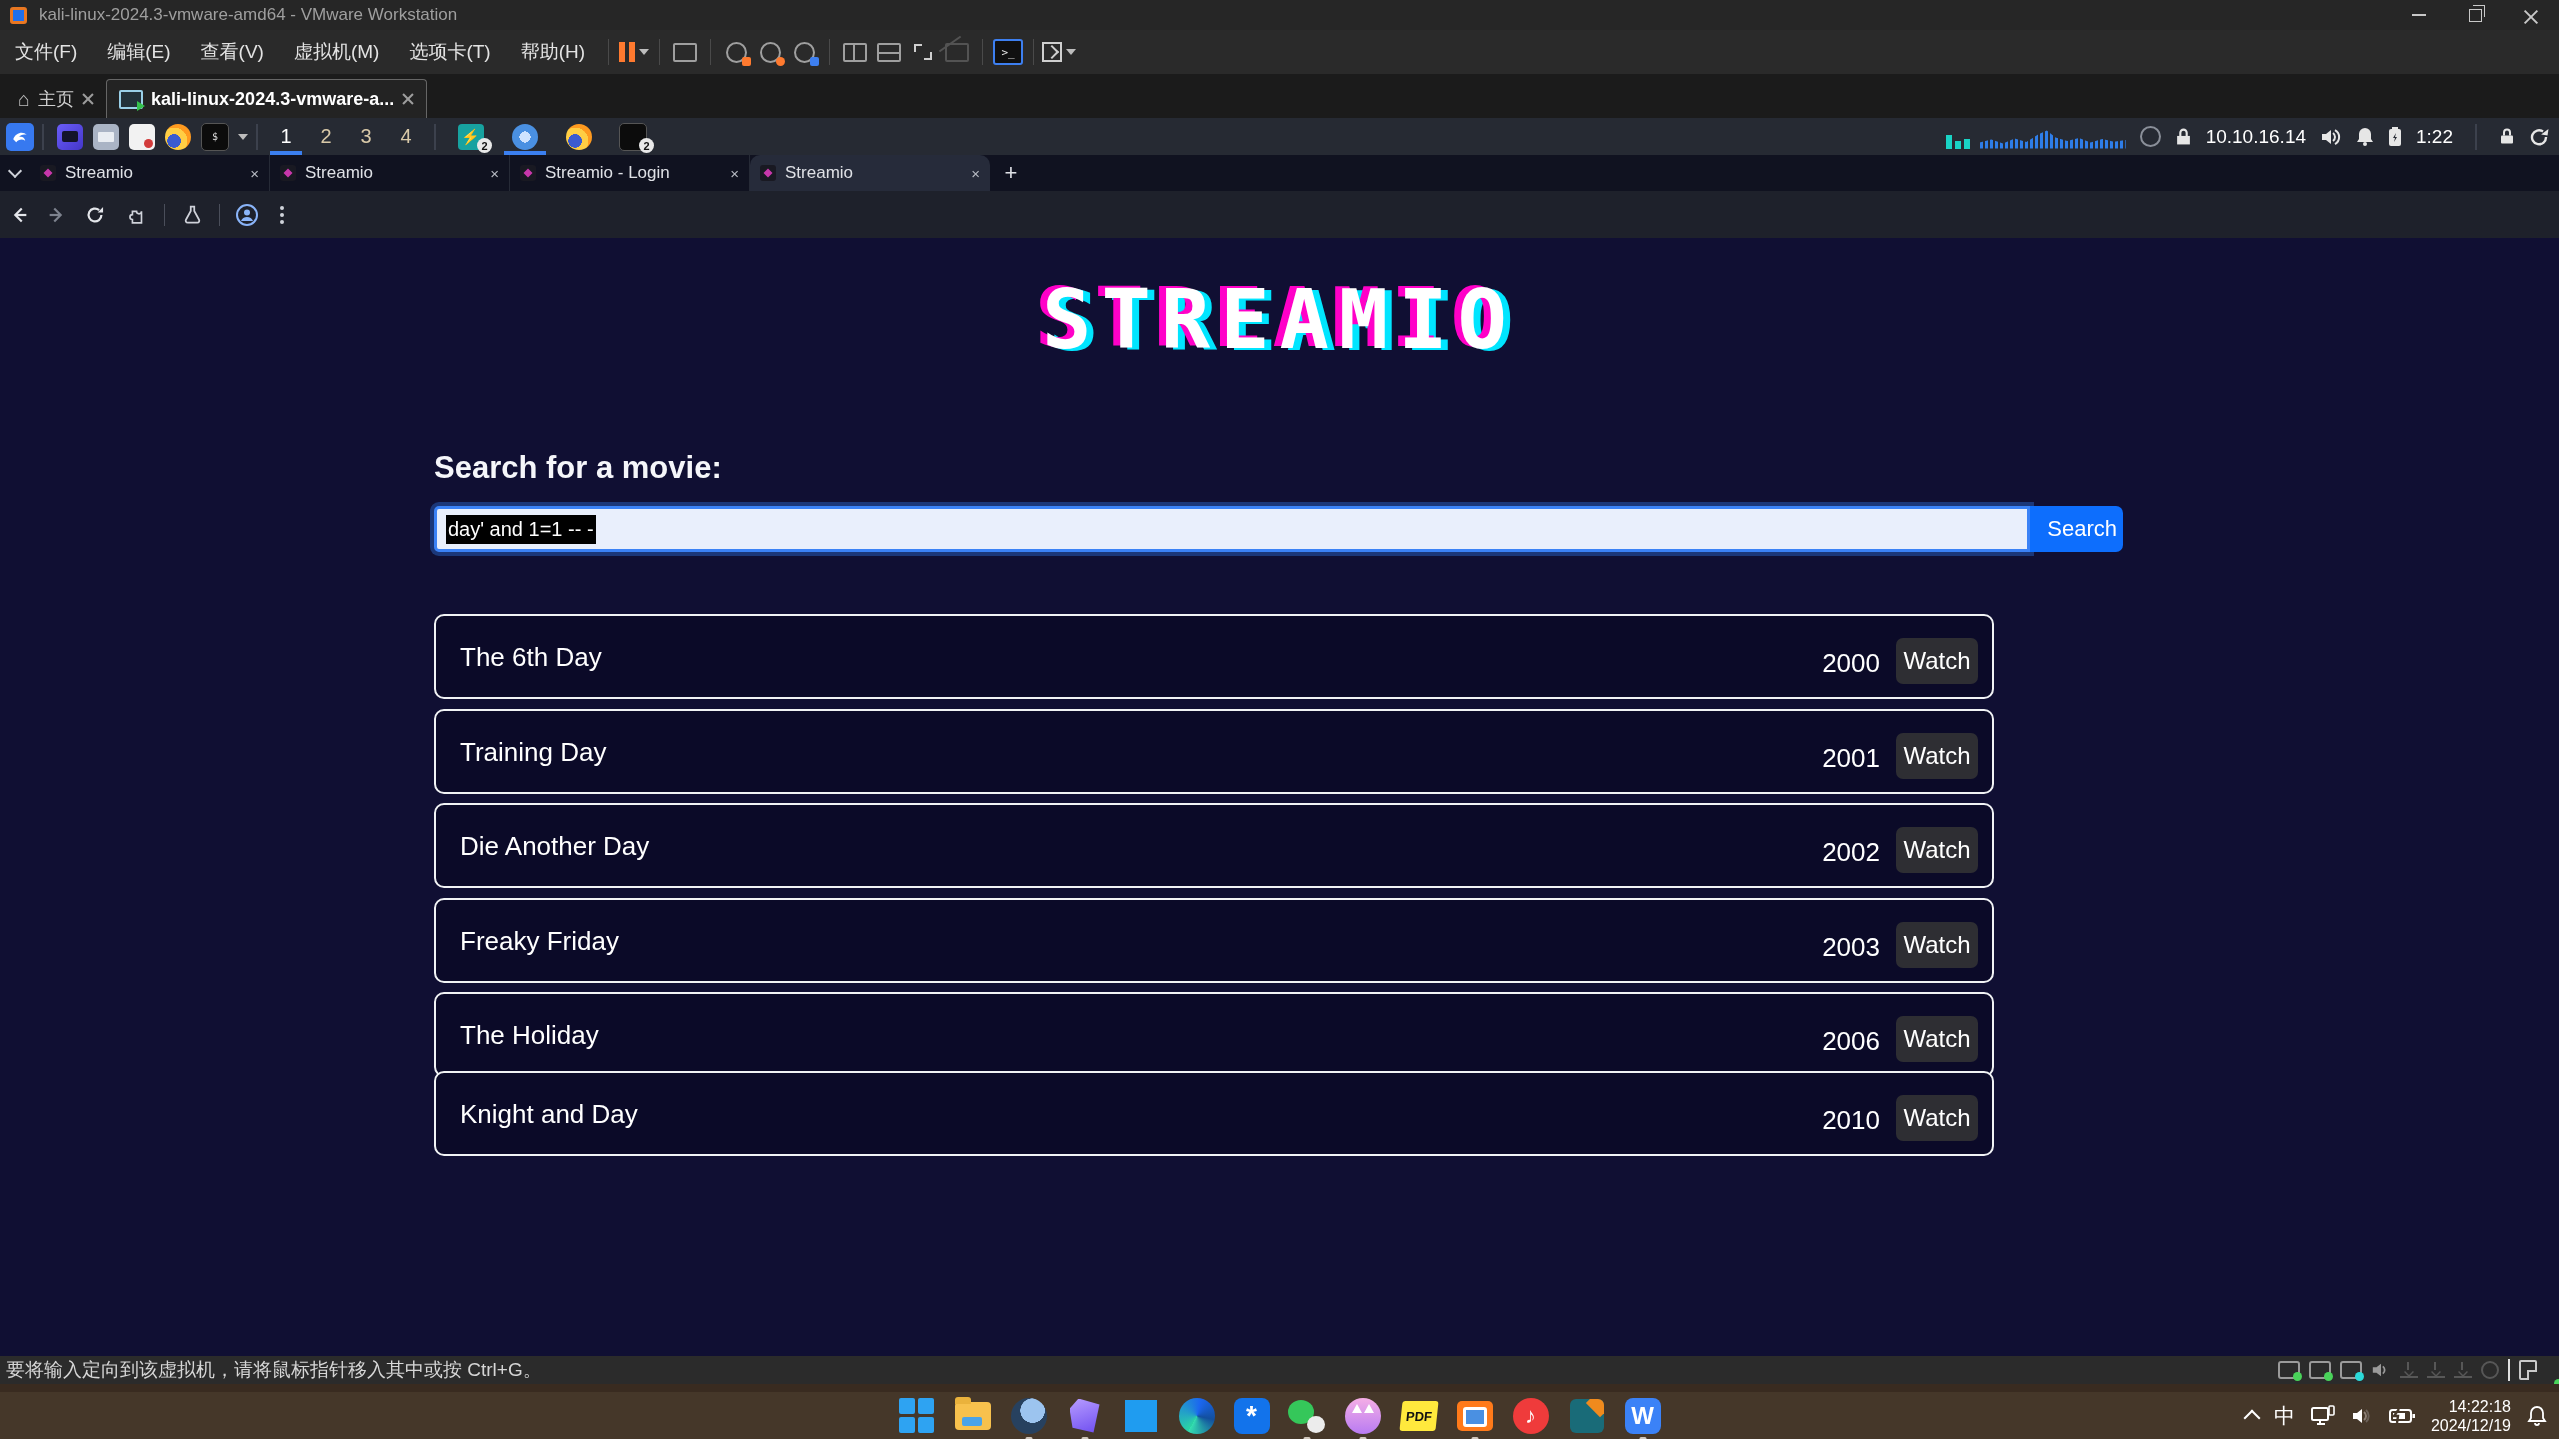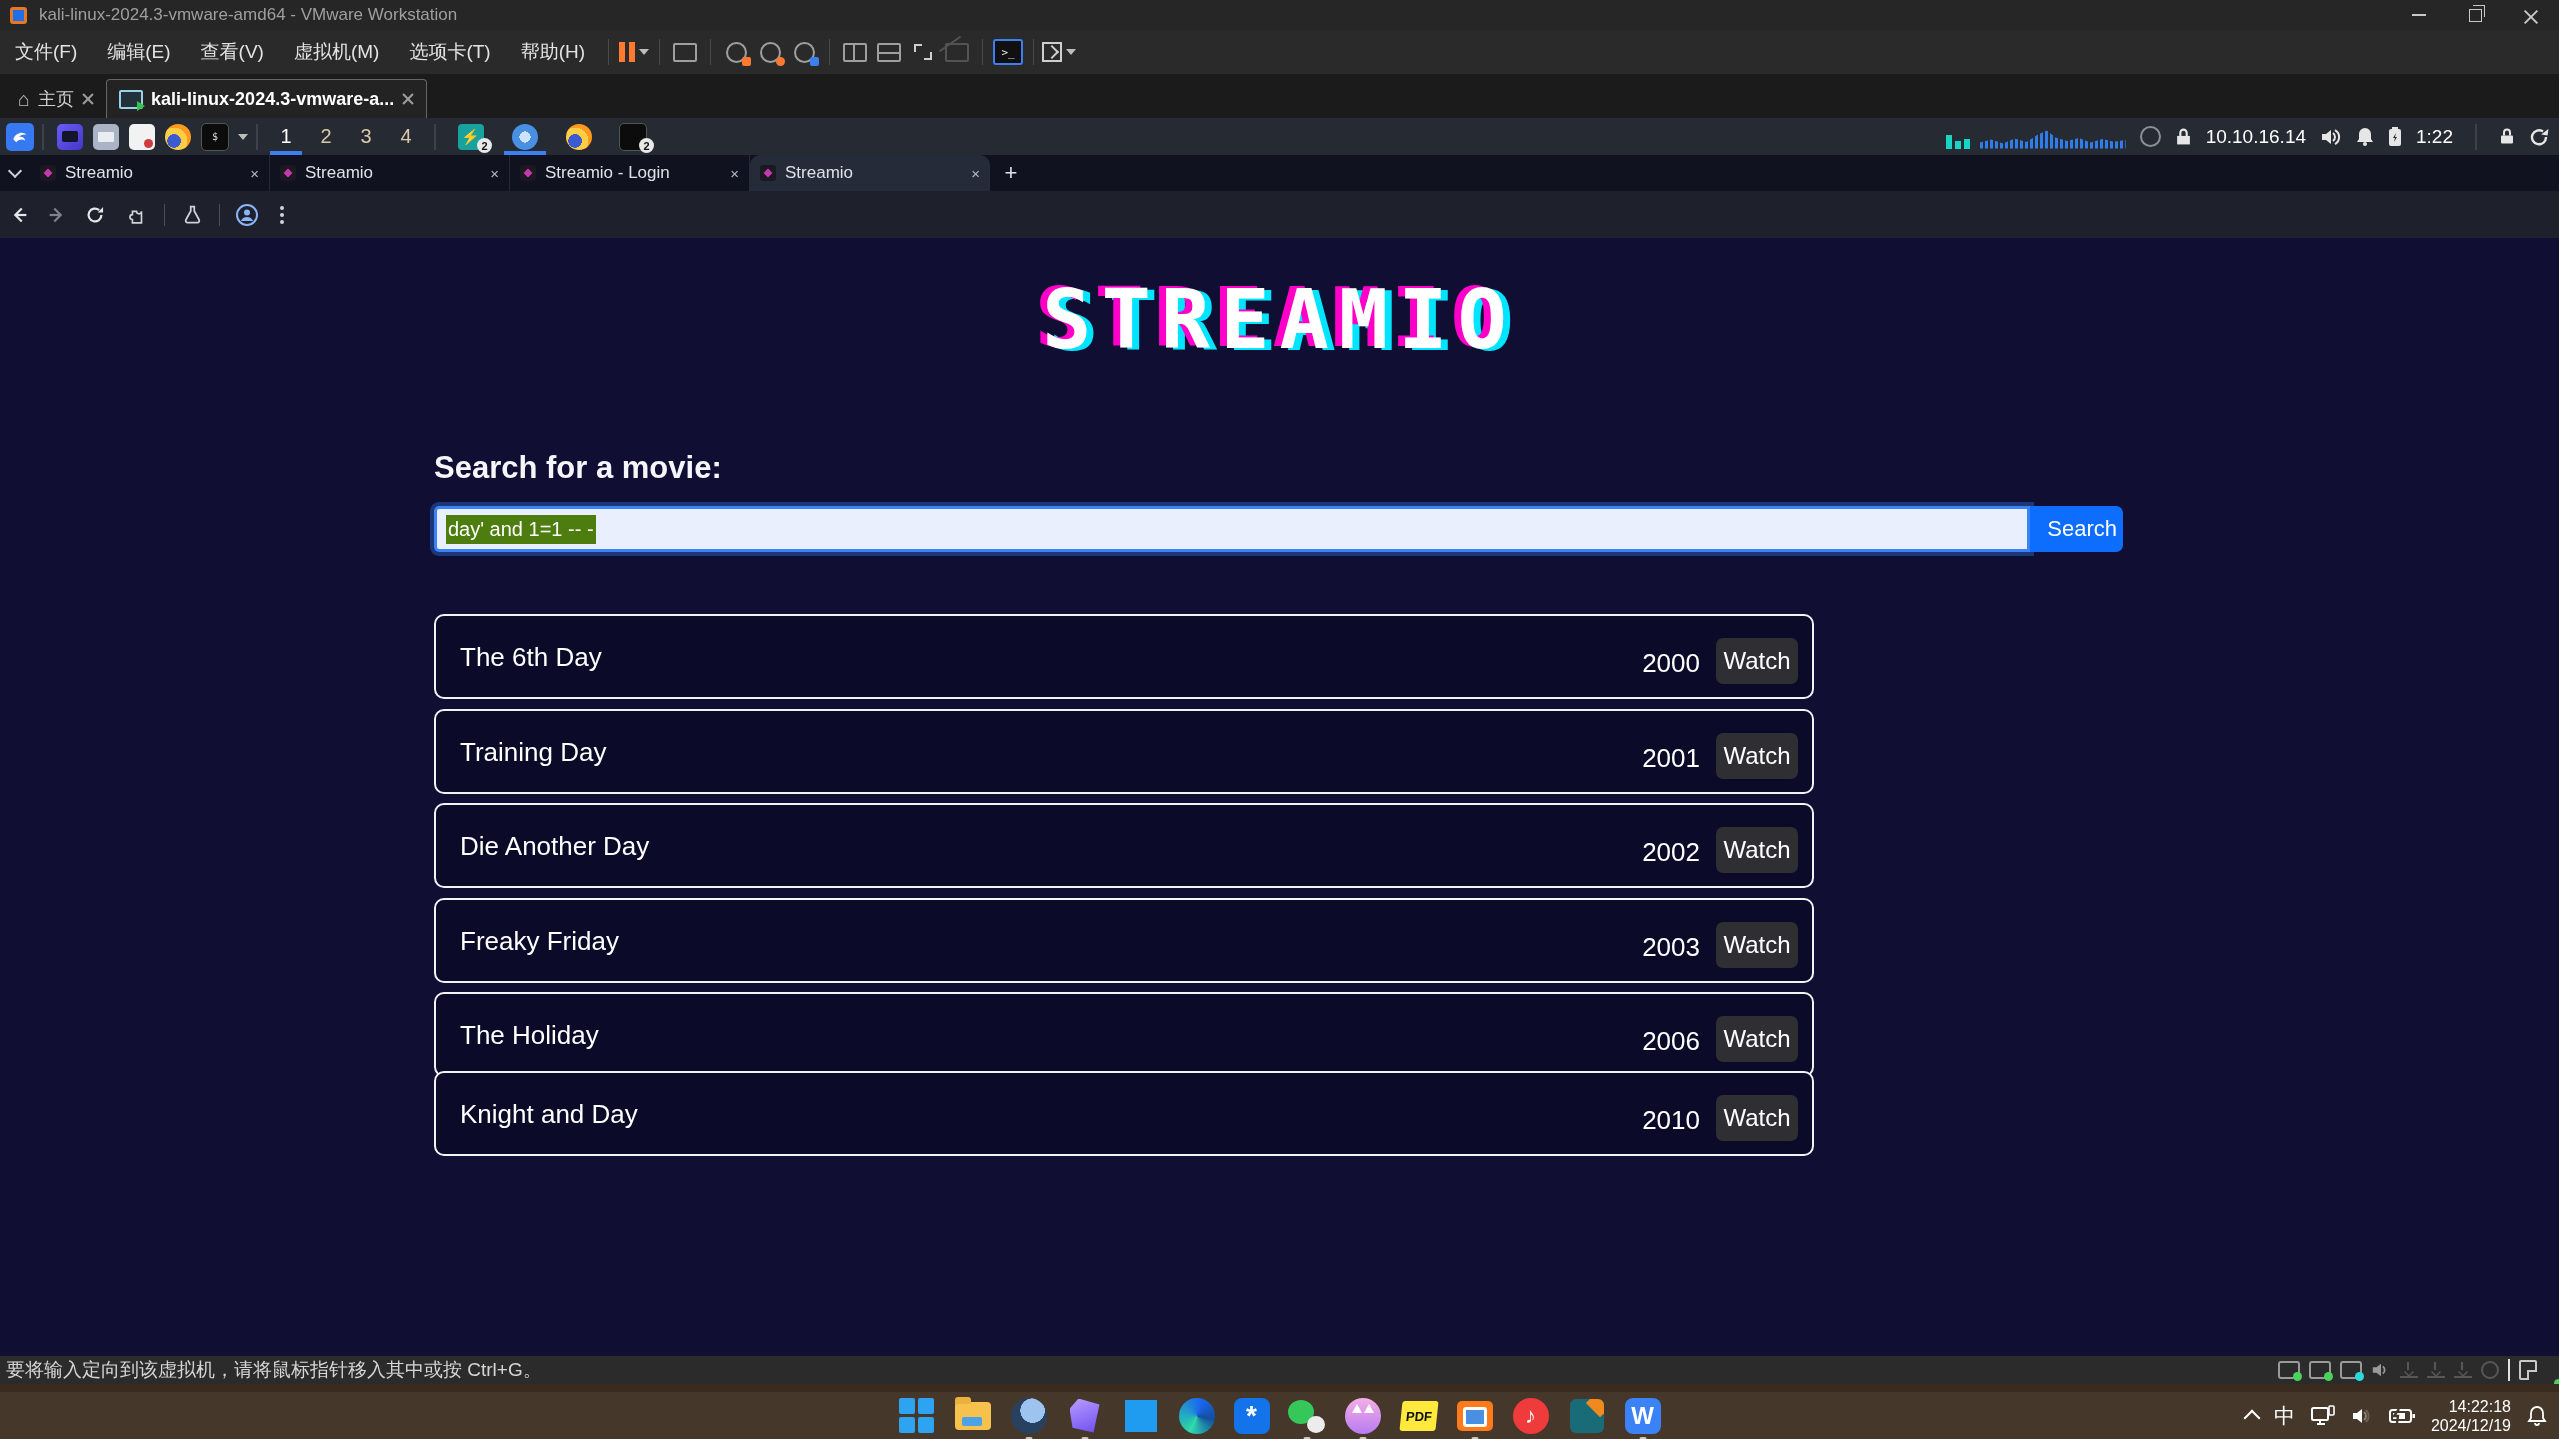--- a/index.html
+++ b/index.html
@@ -110,23 +110,23 @@
 
   
   .webpage{position:absolute;top:238px;left:0;right:0;bottom:83px;background:#100f33;}
   .logo{position:absolute;top:34px;left:50%;transform:translateX(-50%);
         font-family:"DejaVu Sans Mono",monospace;font-weight:bold;font-size:82px;letter-spacing:10px;color:#fff;
         text-shadow:-7px -2px 0 #ff00c8,7px 2px 0 #00e5ff;}
   .heading{position:absolute;left:434px;top:212px;font-size:31px;color:#f5f6fa;font-weight:bold;}
   .search-group{position:absolute;left:434px;top:268px;width:1689px;height:46px;display:flex;}
   .search-box{flex:1;background:#e9effc;border:3px solid #3b82f6;border-radius:5px 0 0 5px;
               box-shadow:0 0 0 4px rgba(49,132,253,.35);display:flex;align-items:center;padding-left:9px;box-sizing:border-box;}
-  .sel-text{background:#4d7c0f;color:#fff;font-size:20px;padding:3px 2px;}
+  .sel-text{background:#000000;color:#fff;font-size:20px;padding:3px 2px;}
   .search-btn{width:93px;background:#0d6efd;color:#fff;border:none;border-radius:0 7px 7px 0;font-size:22px;font-family:inherit;text-align:right;}
-  .movie-row{position:absolute;left:434px;width:1380px;height:85px;background:#0b0a28;border:2px solid #f1f3f5;
+  .movie-row{position:absolute;left:434px;width:1560px;height:85px;background:#0b0a28;border:2px solid #f1f3f5;
              border-radius:10px;box-sizing:border-box;}
   .m-title{position:absolute;left:24px;top:26px;font-size:26px;color:#fff;}
   .m-year{position:absolute;right:112px;top:32px;font-size:26px;color:#fff;}
   .watch-btn{position:absolute;right:14px;top:22px;width:82px;height:46px;background:#2e2e33;color:#fff;border:none;
              border-radius:7px;font-size:24px;font-family:inherit;}
 
   
   .vm-statusbar{position:absolute;top:1356px;left:0;right:0;height:28px;background:#2b2b2b;
                 display:flex;align-items:center;color:#d6d6d6;font-size:19px;}
   .sb-text{padding-left:6px;}

